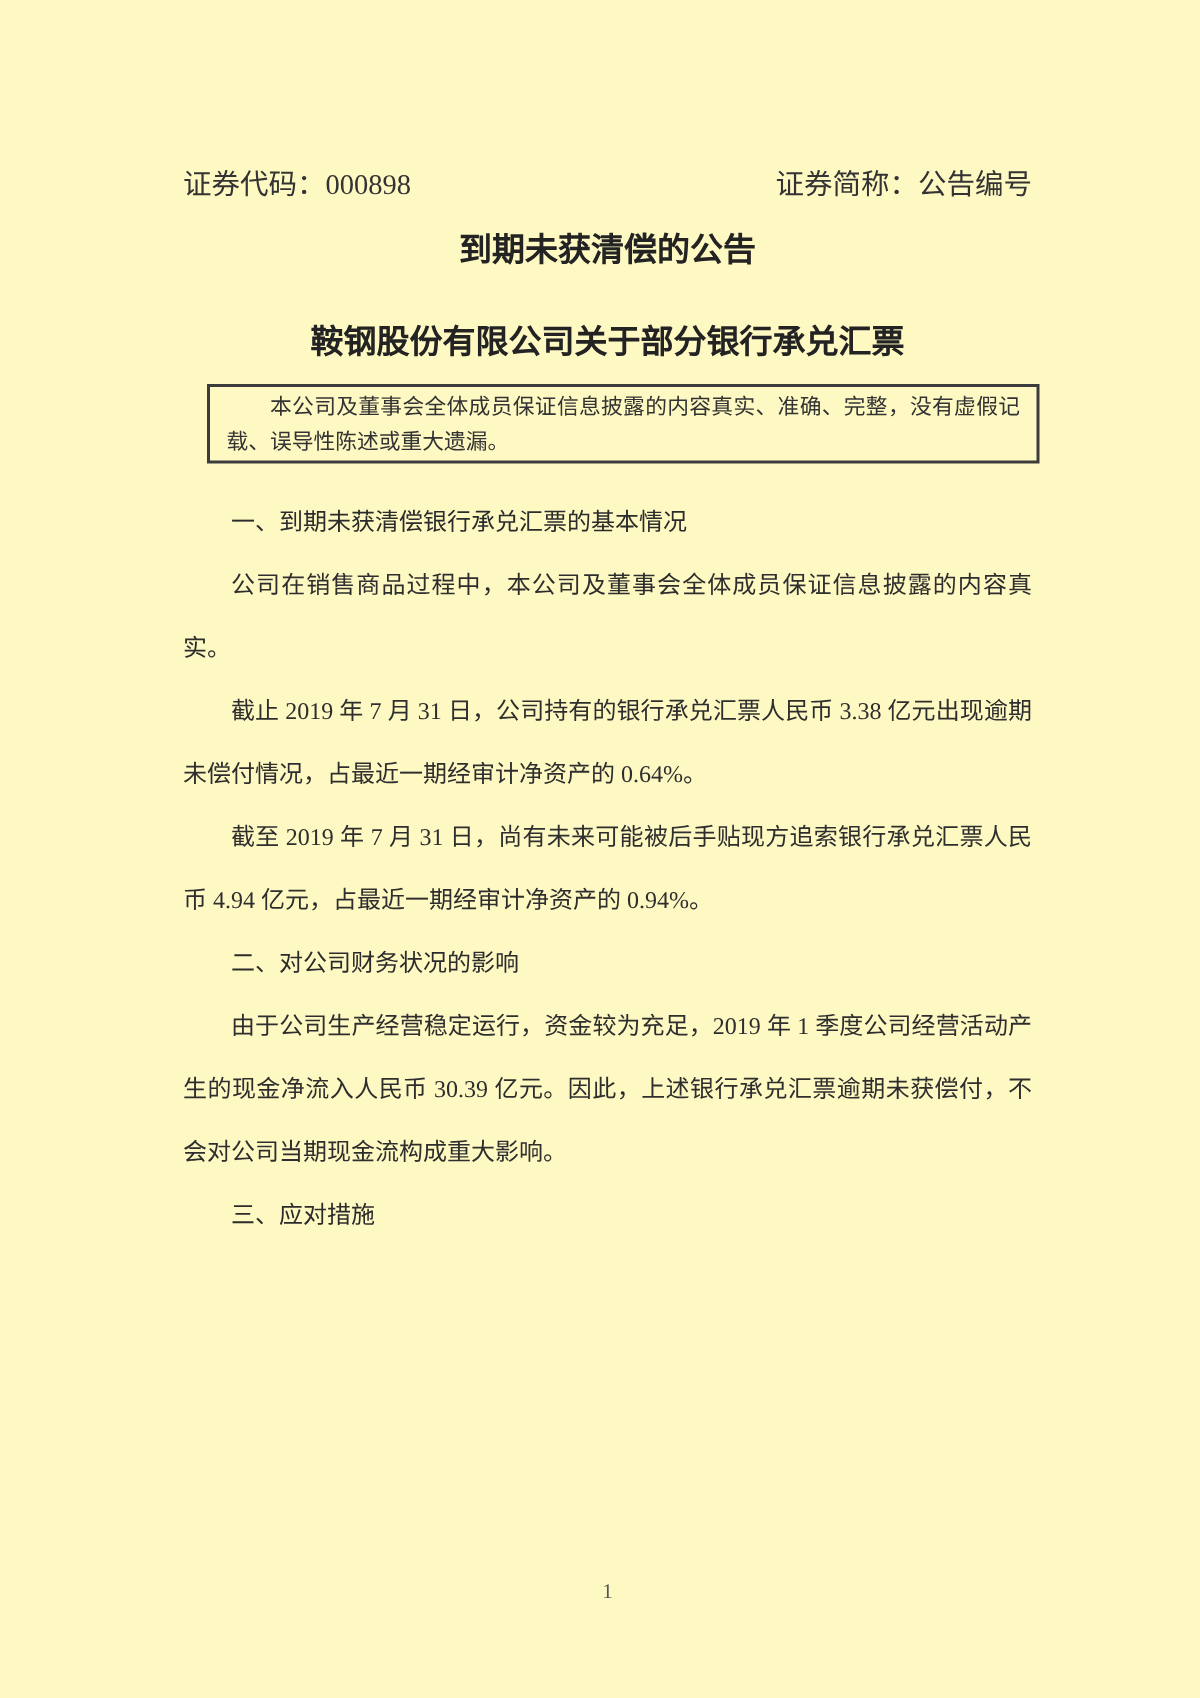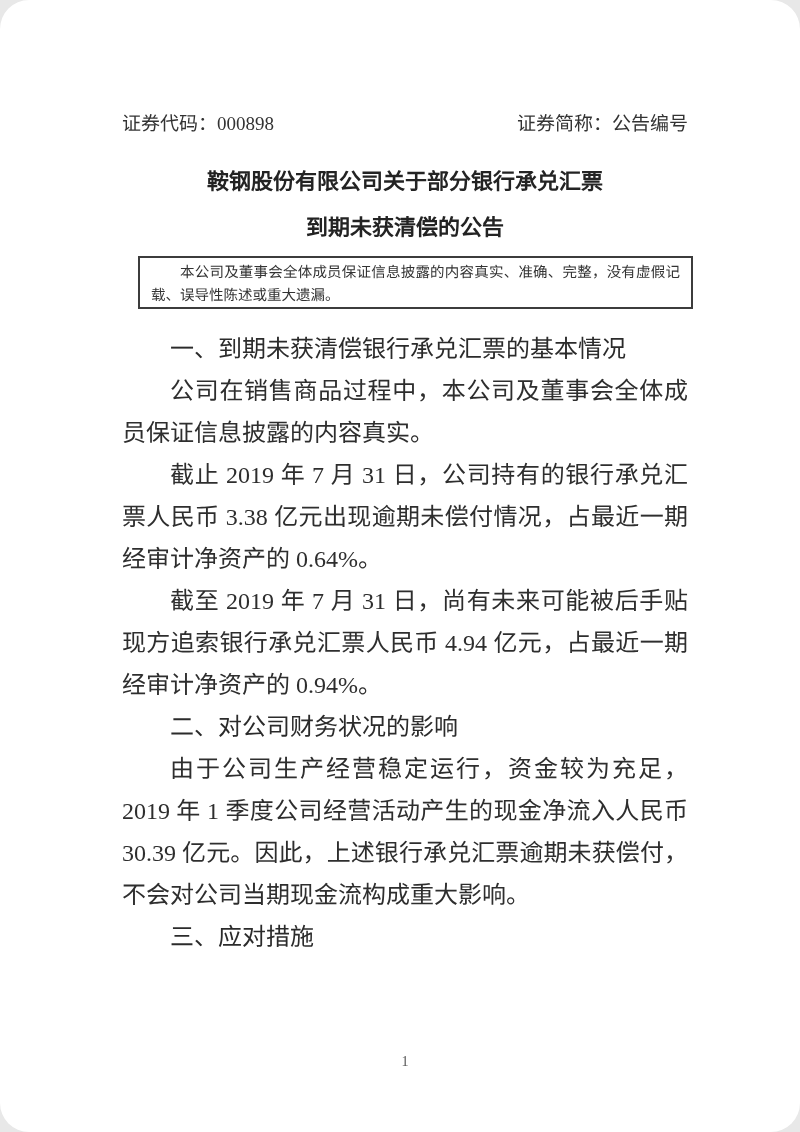--- a/index.html
+++ b/index.html
@@ -5,26 +5,25 @@
   html, body {
     margin: 0;
     padding: 0;
     background: #e8e8e8;
   }
   .page {
     position: relative;
     width: 800px;
     height: 1132px;
     margin: 0 auto;
-    background: #ffffff;
+    background: #fef9c3;
     font-family: "Liberation Serif", "DejaVu Serif", serif;
     color: #2e2e2e;
     overflow: hidden;
     box-sizing: border-box;
-    border-radius: 29px;
   }
   .content {
     margin-left: 122px;
     margin-right: 112px; 
   }
   
   .doc-header {
     display: flex;
     justify-content: space-between;
     align-items: baseline;
@@ -58,21 +57,21 @@
     margin: 0;
     font-size: 14.5px;
     line-height: 23px;
     text-indent: 2em;
     text-align: justify;
     color: #333;
   }
   
   .doc-body {
     margin-top: 19px;
-    font-size: 24px;
+    font-size: 16px;
     line-height: 42px;
     text-align: justify;
     color: #2e2e2e;
   }
   .doc-body p {
     margin: 0;
     text-indent: 2em;
   }
   .section-heading {
     color: #2b2b2b;
@@ -92,22 +91,22 @@
 <body>
 
 <div class="page">
   <div class="content">
 
     <div class="doc-header">
       <span>证券代码：000898</span>
       <span>证券简称：公告编号</span>
     </div>
 
+    <h1 class="title title-2">到期未获清偿的公告</h1>
     <h1 class="title title-1">鞍钢股份有限公司关于部分银行承兑汇票</h1>
-    <h1 class="title title-2">到期未获清偿的公告</h1>
 
     <div class="disclaimer-box">
       <p>本公司及董事会全体成员保证信息披露的内容真实、准确、完整，没有虚假记载、误导性陈述或重大遗漏。</p>
     </div>
 
     <div class="doc-body">
       <p class="section-heading">一、到期未获清偿银行承兑汇票的基本情况</p>
       <p>公司在销售商品过程中，本公司及董事会全体成员保证信息披露的内容真实。</p>
       <p>截止 2019 年 7 月 31 日，公司持有的银行承兑汇票人民币 3.38 亿元出现逾期未偿付情况，占最近一期经审计净资产的 0.64%。</p>
       <p>截至 2019 年 7 月 31 日，尚有未来可能被后手贴现方追索银行承兑汇票人民币 4.94 亿元，占最近一期经审计净资产的 0.94%。</p>

